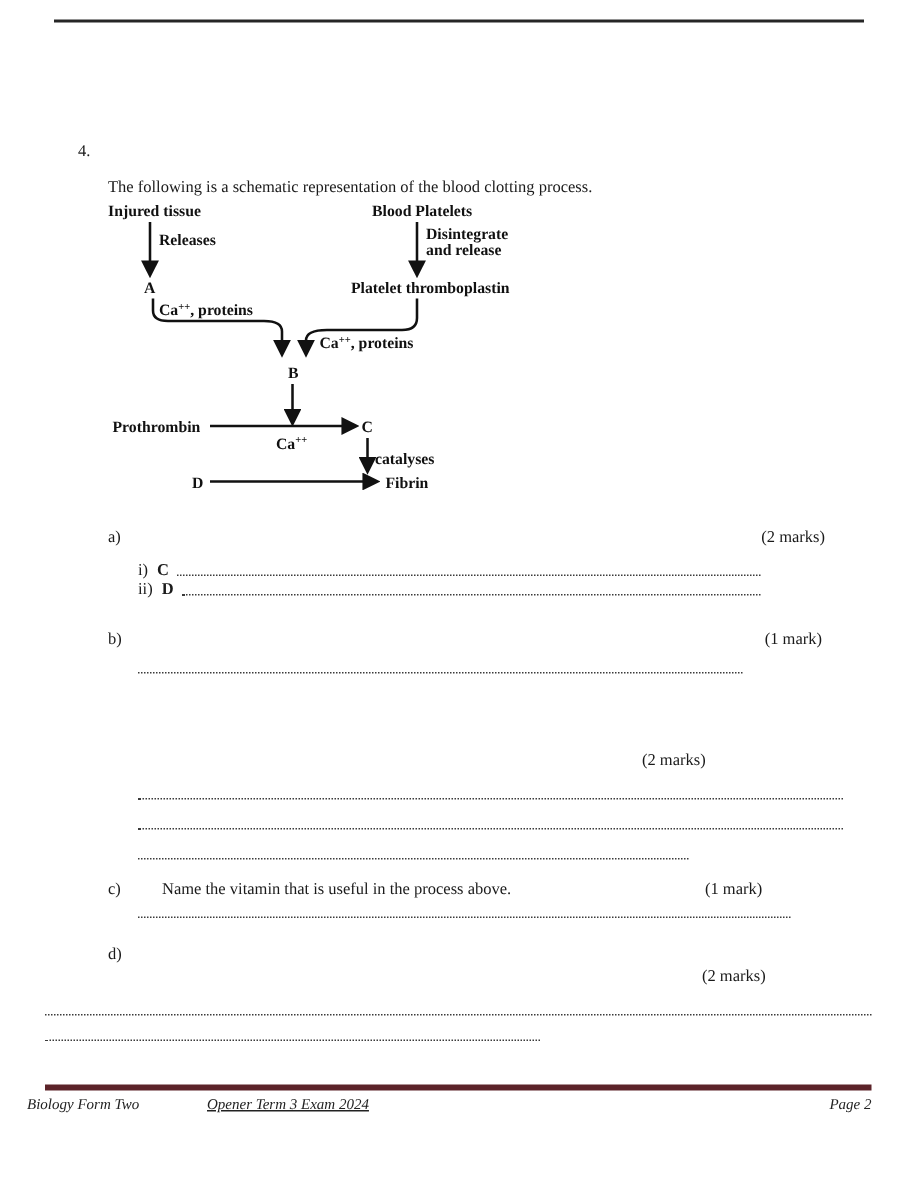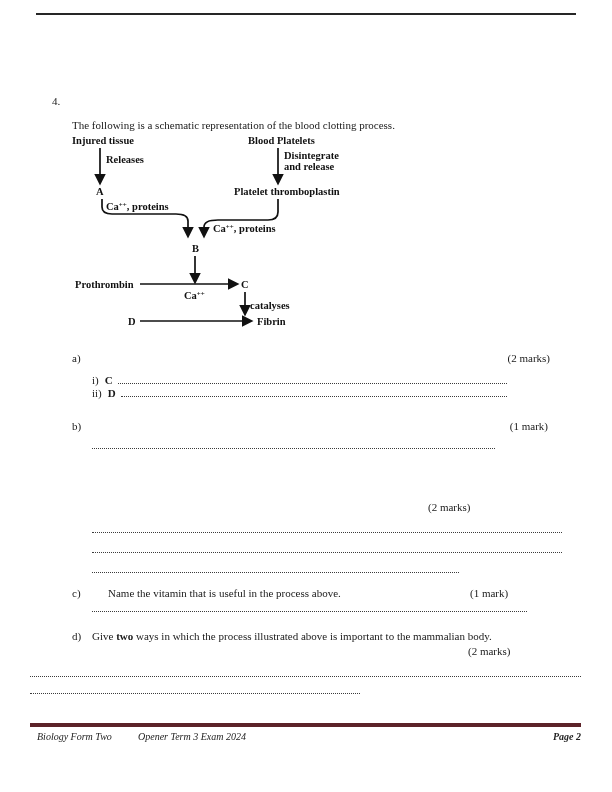--- a/index.html
+++ b/index.html
@@ -94,23 +94,22 @@
   <div class="dotline" style="left:92px; top:524px; width:470px;"></div>
   <div class="dotline" style="left:92px; top:544px; width:470px;"></div>
   <div class="dotline" style="left:92px; top:564px; width:367px;"></div>
 
   <div class="abs" style="left:72px; top:587px;">c)</div>
   <div class="abs" style="left:108px; top:587px;text-align:center;">Name the vitamin that is useful in the process above.</div>
   <div class="abs" style="left:470px; top:587px;">(1 mark)</div>
   <div class="dotline" style="left:92px; top:603px; width:435px;"></div>
 
   <div class="abs" style="left:72px; top:630px;">d)</div>
-  <div class="abs" style="left:92px; top:630px;"><span>Give </span><span class="bold">two</span><span> ways in which the process illustrated above is important to the mammalian body.</span></div>
   <div class="abs" style="left:468px; top:645px;">(2 marks)</div>
   <div class="dotline" style="left:30px; top:668px; width:551px;"></div>
   <div class="dotline" style="left:30px; top:685px; width:330px;"></div>
 
   <div class="footer-bar"></div>
-  <div class="abs footer-text" style="left:37px; top:731px;">Biology Form Two</div>
-  <div class="abs footer-text" style="left:138px; top:731px;">Opener Term 3 Exam 2024</div>
-  <div class="abs footer-text" style="right:31px; top:731px;font-weight:bold;">Page 2</div>
+  <div class="abs footer-text" style="left:18px; top:731px;">Biology Form Two</div>
+  <div class="abs footer-text" style="left:138px; top:731px;text-decoration:underline;">Opener Term 3 Exam 2024</div>
+  <div class="abs footer-text" style="right:31px; top:731px;">Page 2</div>
 
 </div>
 
 </body></html>

